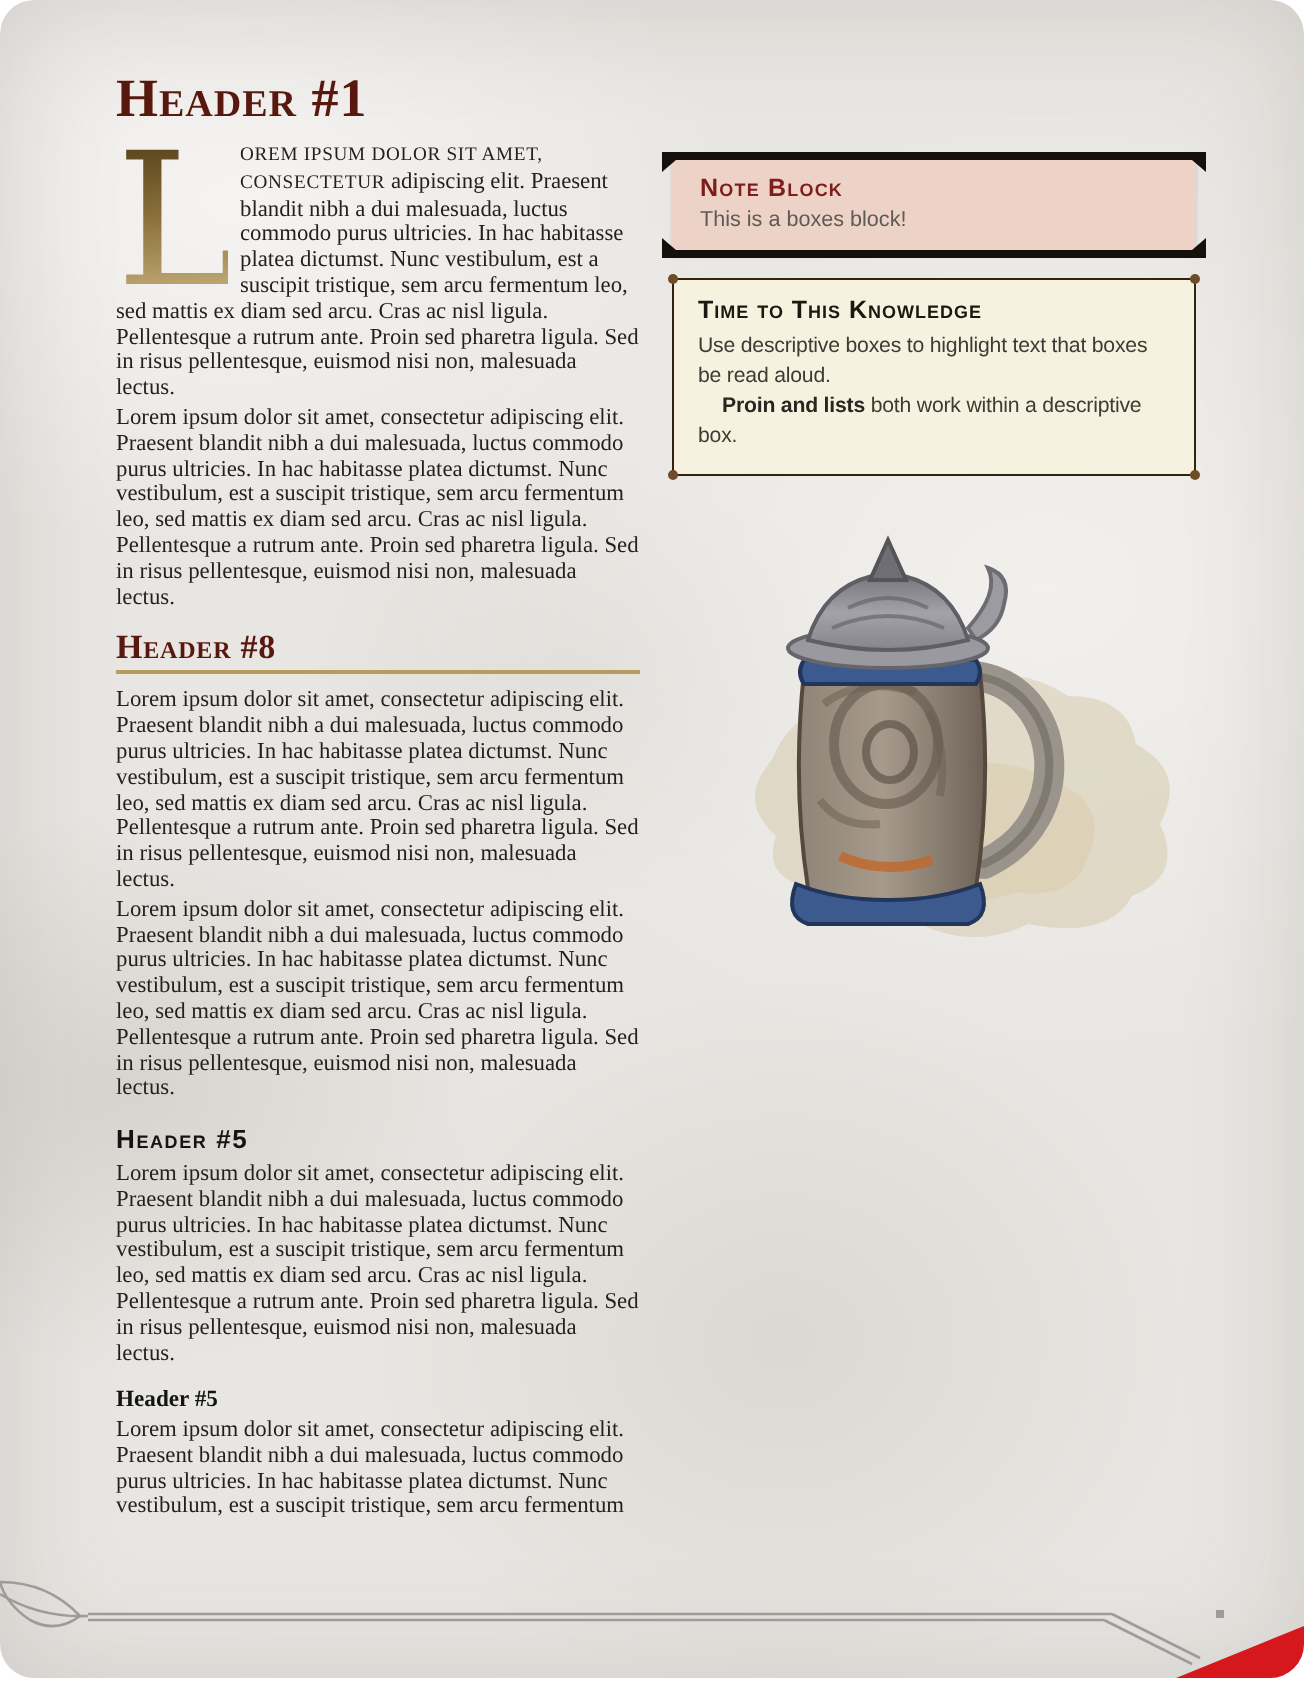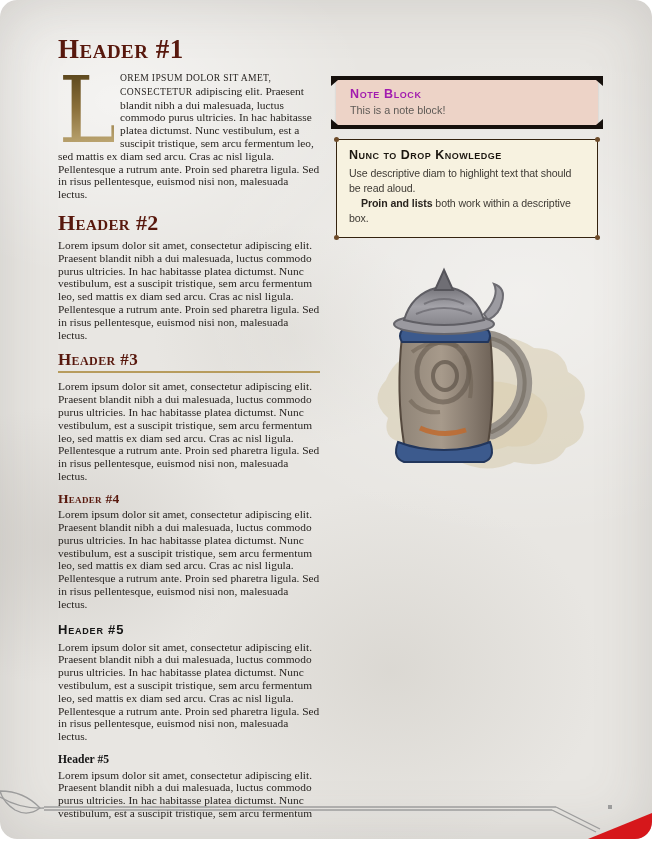--- a/index.html
+++ b/index.html
@@ -53,21 +53,21 @@
   .note-bar.top{top:-2px;} .note-bar.bottom{bottom:-2px;}
   .note-bar.top::before{content:""; position:absolute; left:0; top:4px;
       border-top:6px solid #16100c; border-right:7px solid transparent;}
   .note-bar.top::after{content:""; position:absolute; right:0; top:4px;
       border-top:6px solid #16100c; border-left:7px solid transparent;}
   .note-bar.bottom::before{content:""; position:absolute; left:0; bottom:4px;
       border-bottom:6px solid #16100c; border-right:7px solid transparent;}
   .note-bar.bottom::after{content:""; position:absolute; right:0; bottom:4px;
       border-bottom:6px solid #16100c; border-left:7px solid transparent;}
   .note-title{font-family:"Liberation Sans",sans-serif; font-variant:small-caps;
-      font-weight:700; font-size:12.5px; color:#a21caf; letter-spacing:.6px; margin:0 0 3px;}
+      font-weight:700; font-size:12.5px; color:#7f1d1d; letter-spacing:.6px; margin:0 0 3px;}
   .note-body{font-family:"Liberation Sans",sans-serif; font-size:10.8px; color:#5e5a56; margin:0;}
 
   
   .descbox{position:relative; margin:10px 0 0; background:#f7f2e0;
       border:1px solid #34230f; padding:8px 12px 11px;}
   .corner-dot{position:absolute; width:5px; height:5px; border-radius:50%; background:#6e4c2a;}
   .corner-dot.tl{top:-3px; left:-3px;} .corner-dot.tr{top:-3px; right:-3px;}
   .corner-dot.bl{bottom:-3px; left:-3px;} .corner-dot.br{bottom:-3px; right:-3px;}
   .desc-title{font-family:"Liberation Sans",sans-serif; font-variant:small-caps;
       font-weight:700; font-size:12.5px; color:#1c1710; letter-spacing:.5px; margin:0 0 4px;}
@@ -86,48 +86,46 @@
 <div class="page">
   <div class="columns">
 
     <div class="col col-left">
       <h1 class="hb">Header #1</h1>
       <p class="body">
         <span class="dropcap">L</span>
         <span class="leadcaps">OREM IPSUM DOLOR SIT AMET, CONSECTETUR</span>
         <span>adipiscing elit. Praesent blandit nibh a dui malesuada, luctus commodo purus ultricies. In hac habitasse platea dictumst. Nunc vestibulum, est a suscipit tristique, sem arcu fermentum leo, sed mattis ex diam sed arcu. Cras ac nisl ligula. Pellentesque a rutrum ante. Proin sed pharetra ligula. Sed in risus pellentesque, euismod nisi non, malesuada lectus.</span>
       </p>
-      <h2 class="hb">Header #2</h2>
       <p class="body">Lorem ipsum dolor sit amet, consectetur adipiscing elit. Praesent blandit nibh a dui malesuada, luctus commodo purus ultricies. In hac habitasse platea dictumst. Nunc vestibulum, est a suscipit tristique, sem arcu fermentum leo, sed mattis ex diam sed arcu. Cras ac nisl ligula. Pellentesque a rutrum ante. Proin sed pharetra ligula. Sed in risus pellentesque, euismod nisi non, malesuada lectus.</p>
-      <h3 class="hb">Header #3</h3>
+      <h3 class="hb">Header #8</h3>
       <p class="body">Lorem ipsum dolor sit amet, consectetur adipiscing elit. Praesent blandit nibh a dui malesuada, luctus commodo purus ultricies. In hac habitasse platea dictumst. Nunc vestibulum, est a suscipit tristique, sem arcu fermentum leo, sed mattis ex diam sed arcu. Cras ac nisl ligula. Pellentesque a rutrum ante. Proin sed pharetra ligula. Sed in risus pellentesque, euismod nisi non, malesuada lectus.</p>
-      <h4 class="hb">Header #4</h4>
       <p class="body">Lorem ipsum dolor sit amet, consectetur adipiscing elit. Praesent blandit nibh a dui malesuada, luctus commodo purus ultricies. In hac habitasse platea dictumst. Nunc vestibulum, est a suscipit tristique, sem arcu fermentum leo, sed mattis ex diam sed arcu. Cras ac nisl ligula. Pellentesque a rutrum ante. Proin sed pharetra ligula. Sed in risus pellentesque, euismod nisi non, malesuada lectus.</p>
       <h5 class="hb">Header #5</h5>
       <p class="body">Lorem ipsum dolor sit amet, consectetur adipiscing elit. Praesent blandit nibh a dui malesuada, luctus commodo purus ultricies. In hac habitasse platea dictumst. Nunc vestibulum, est a suscipit tristique, sem arcu fermentum leo, sed mattis ex diam sed arcu. Cras ac nisl ligula. Pellentesque a rutrum ante. Proin sed pharetra ligula. Sed in risus pellentesque, euismod nisi non, malesuada lectus.</p>
       <h6 class="hb">Header #5</h6>
       <p class="body">Lorem ipsum dolor sit amet, consectetur adipiscing elit. Praesent blandit nibh a dui malesuada, luctus commodo purus ultricies. In hac habitasse platea dictumst. Nunc vestibulum, est a suscipit tristique, sem arcu fermentum</p>
     </div>
 
     <div class="col col-right">
 
       <div class="note">
         <div class="note-bar top"></div>
         <div class="note-title">Note Block</div>
-        <p class="note-body">This is a note block!</p>
+        <p class="note-body">This is a boxes block!</p>
         <div class="note-bar bottom"></div>
       </div>
 
       <div class="descbox">
         <span class="corner-dot tl"></span>
         <span class="corner-dot tr"></span>
         <span class="corner-dot bl"></span>
         <span class="corner-dot br"></span>
-        <div class="desc-title">Nunc to Drop Knowledge</div>
-        <p class="desc-body">Use descriptive diam to highlight text that should be read aloud.</p>
+        <div class="desc-title">Time to This Knowledge</div>
+        <p class="desc-body">Use descriptive boxes to highlight text that boxes be read aloud.</p>
         <p class="desc-body indent"><span class="desc-bold">Proin and lists</span><span> both work within a descriptive box.</span></p>
       </div>
 
       <div class="stein-wrap">
         <svg width="242" height="212" viewBox="0 0 242 212" xmlns="http://www.w3.org/2000/svg">
           <defs>
             <linearGradient id="bodyGrad" x1="0" y1="0" x2="1" y2="0">
               <stop offset="0" stop-color="#8f8477"></stop>
                 <stop offset=".45" stop-color="#a79a8b"></stop>
               <stop offset=".8" stop-color="#84786c"></stop>

